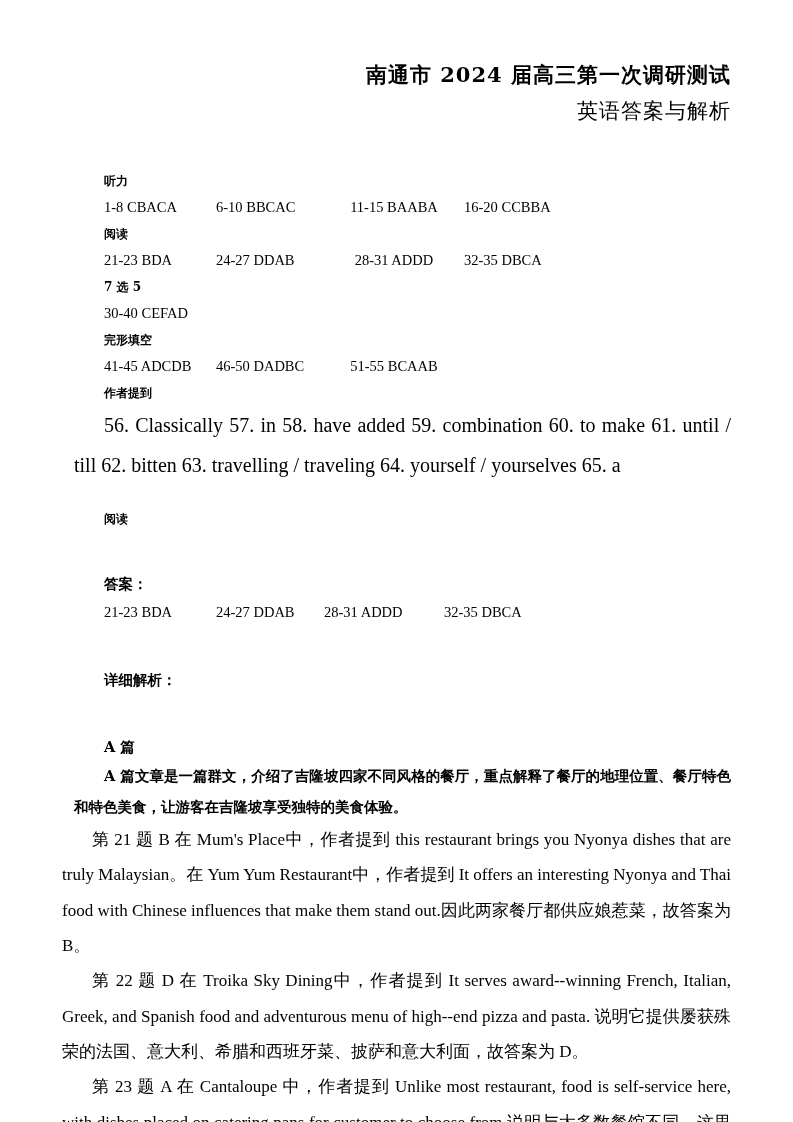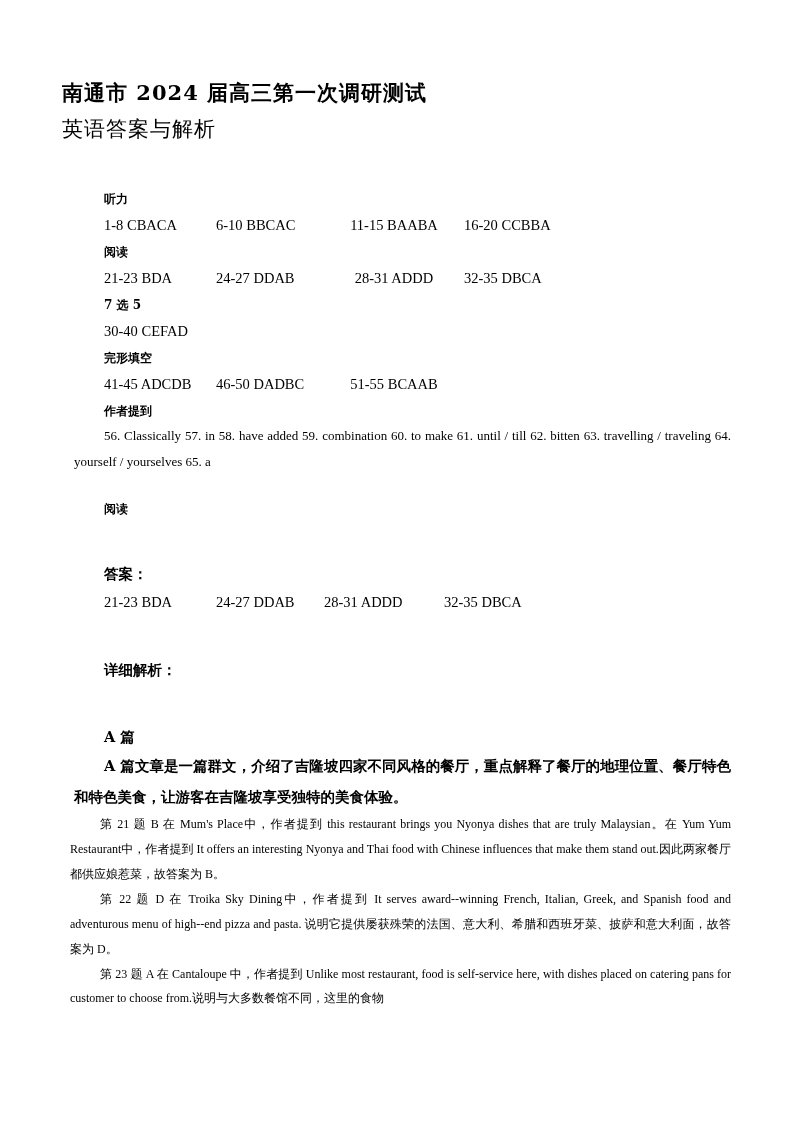--- a/index.html
+++ b/index.html
@@ -16,22 +16,21 @@
     overflow: hidden;
   }
   .page {
     width: 793px;
     height: 1122px;
     box-sizing: border-box;
     padding: 58px 62px 40px 62px;
     position: relative;
   }
   .title-block {
-    text-align: left;
-    margin-top: 18px;
+    text-align: right;
   }
   .title-main {
     font-family: "DejaVu Serif", "Liberation Serif", serif;
     font-size: 21px;
     font-weight: bold;
     letter-spacing: 1px;
     line-height: 1.6;
   }
   .title-sub {
     font-family: "DejaVu Serif", "Liberation Serif", serif;
@@ -66,32 +65,32 @@
   .c2 { width: 108px; }
   .c3 { width: 140px; text-align: center; }
   .c4 { width: 140px; }
   .plain-row {
     margin-left: 42px;
     line-height: 2.0;
     font-size: 14.5px;
   }
   .wrap-para {
     margin-left: 42px;
-    font-size: 13px;
+    font-size: 20px;
     line-height: 2.0;
     text-align: justify;
   }
   .wrap-para.no-indent {
     margin-left: 12px;
   }
   .para {
-    font-size: 12px;
+    font-size: 17px;
     line-height: 2.08;
     text-align: justify;
-    margin-left: 8px;
+    margin-left: 0;
     text-indent: 30px;
   }
   .para-bold {
     font-size: 14.5px;
     line-height: 2.08;
     text-align: justify;
     margin-left: 12px;
     text-indent: 30px;
     font-weight: bold;
     font-family: "DejaVu Serif", "Liberation Serif", serif;

